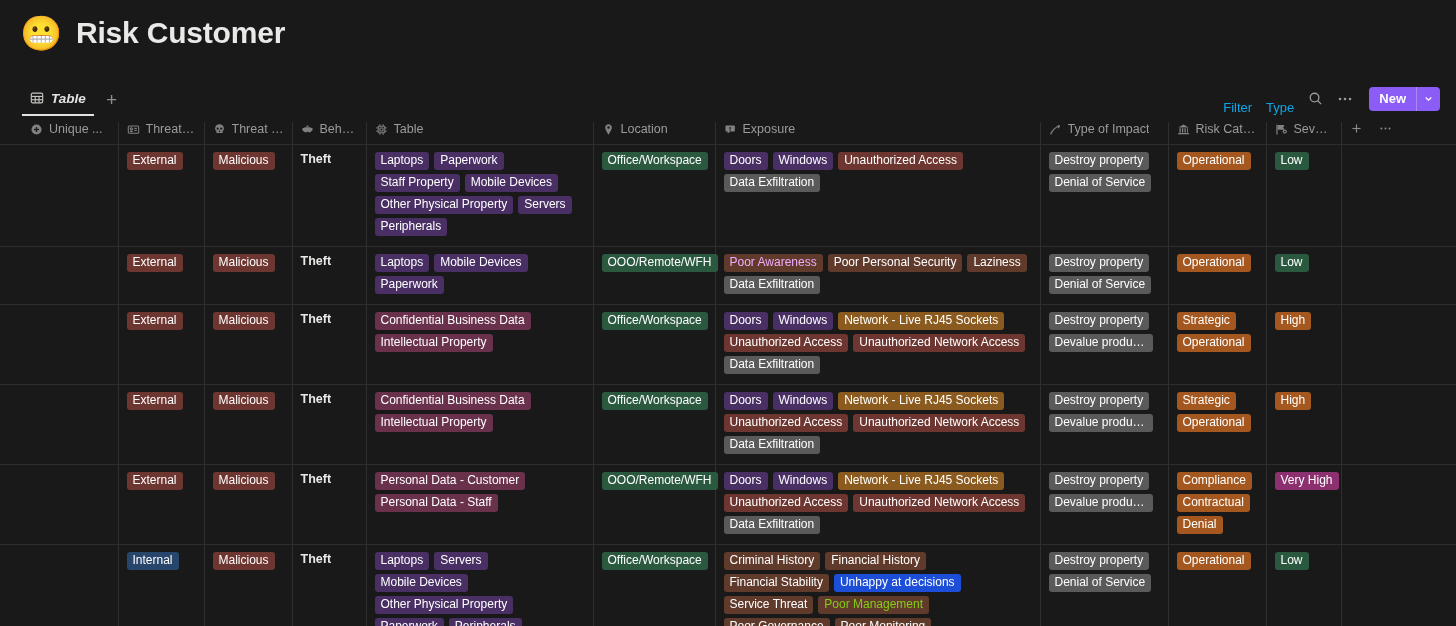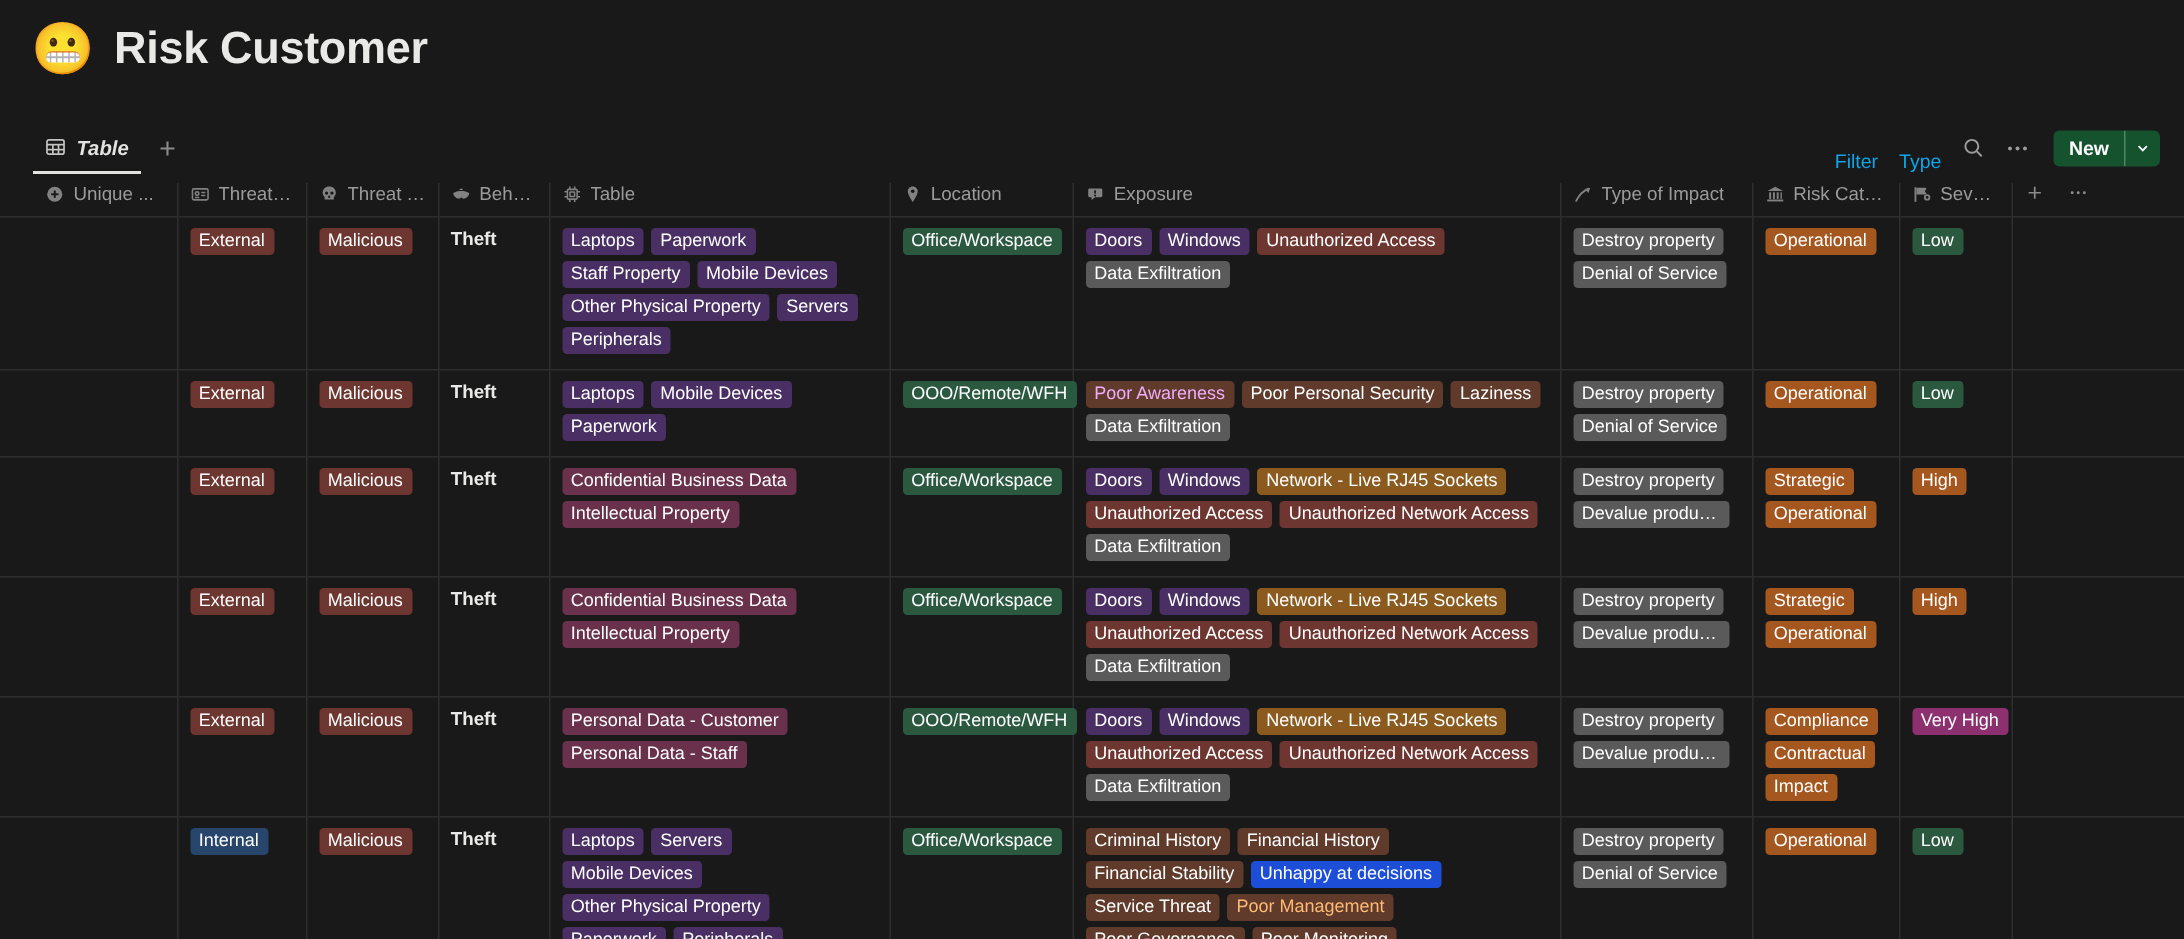--- a/index.html
+++ b/index.html
@@ -27,21 +27,21 @@
     font-size: 13.5px; font-weight: bold; color: #e2e2e0;
     padding: 0 8px 8px 8px; border-bottom: 2px solid #e2e2e0; cursor: pointer;
   }
   .view-tab .vicon { opacity: .85; display: flex; }
   .view-add { color: #8c8c8c; font-size: 19px; padding: 0 8px 8px 8px; cursor: pointer; line-height: 1; }
 
   .view-actions { display: flex; align-items: center; gap: 14px; padding-bottom: 7px; }
   .va-text { font-size: 13px; color: #0ea5e9; cursor: pointer; margin-top: 18px; }
   .va-icon { color: #9b9b9b; display: flex; align-items: center; cursor: pointer; }
   .new-btn {
-    display: flex; align-items: stretch; background: #14532d; color: #fff;
+    display: flex; align-items: stretch; background: #8b5cf6; color: #fff;
     border-radius: 4px; overflow: hidden; height: 24px; margin-left: 2px; cursor: pointer;
   }
   .new-btn .nb-label { padding: 0 10px; font-size: 13px; font-weight: bold; display: flex; align-items: center; }
   .new-btn .nb-caret { padding: 0 6px; display: flex; align-items: center; border-left: 1px solid rgba(255,255,255,.28); }
 
   
   .table-wrap { position: relative; }
   table.db { width: 1456px; border-collapse: collapse; table-layout: fixed; }
   table.db th, table.db td { vertical-align: top; }
 
@@ -546,21 +546,21 @@
           <td>
             <span class="cell-tags">
               <span class="tag" style="background:#5a5a5a;color:#ffffff">Destroy property</span>
               <span class="tag trunc" style="background:#5a5a5a;color:#ffffff">Devalue product/sh...</span>
             </span>
           </td>
           <td>
             <span class="cell-tags">
               <span class="tag" style="background:#a4581f;color:#ffffff">Compliance</span>
               <span class="tag" style="background:#a4581f;color:#ffffff">Contractual</span>
-              <span class="tag" style="background:#a4581f;color:#ffffff">Impact</span>
+              <span class="tag" style="background:#a4581f;color:#ffffff">Denial</span>
             </span>
           </td>
           <td>
             <span class="cell-tags">
               <span class="tag" style="background:#8c3070;color:#ffffff">Very High</span>
             </span>
           </td>
           <td class="tail"></td>
         </tr>
         <tr>
@@ -592,21 +592,21 @@
               <span class="tag" style="background:#2b593f;color:#ffffff">Office/Workspace</span>
             </span>
           </td>
           <td>
             <span class="cell-tags">
               <span class="tag" style="background:#603b2c;color:#ffffff">Criminal History</span>
               <span class="tag" style="background:#603b2c;color:#ffffff">Financial History</span>
               <span class="tag" style="background:#603b2c;color:#ffffff">Financial Stability</span>
               <span class="tag" style="background:#1d4ed8;color:#ffffff">Unhappy at decisions</span>
               <span class="tag" style="background:#603b2c;color:#ffffff">Service Threat</span>
-              <span class="tag" style="background:#603b2c;color:#fdba74">Poor Management</span>
+              <span class="tag" style="background:#603b2c;color:#84cc16">Poor Management</span>
               <span class="tag" style="background:#603b2c;color:#ffffff">Poor Governance</span>
               <span class="tag" style="background:#603b2c;color:#ffffff">Poor Monitoring</span>
             </span>
           </td>
           <td>
             <span class="cell-tags">
               <span class="tag" style="background:#5a5a5a;color:#ffffff">Destroy property</span>
               <span class="tag" style="background:#5a5a5a;color:#ffffff">Denial of Service</span>
             </span>
           </td>

